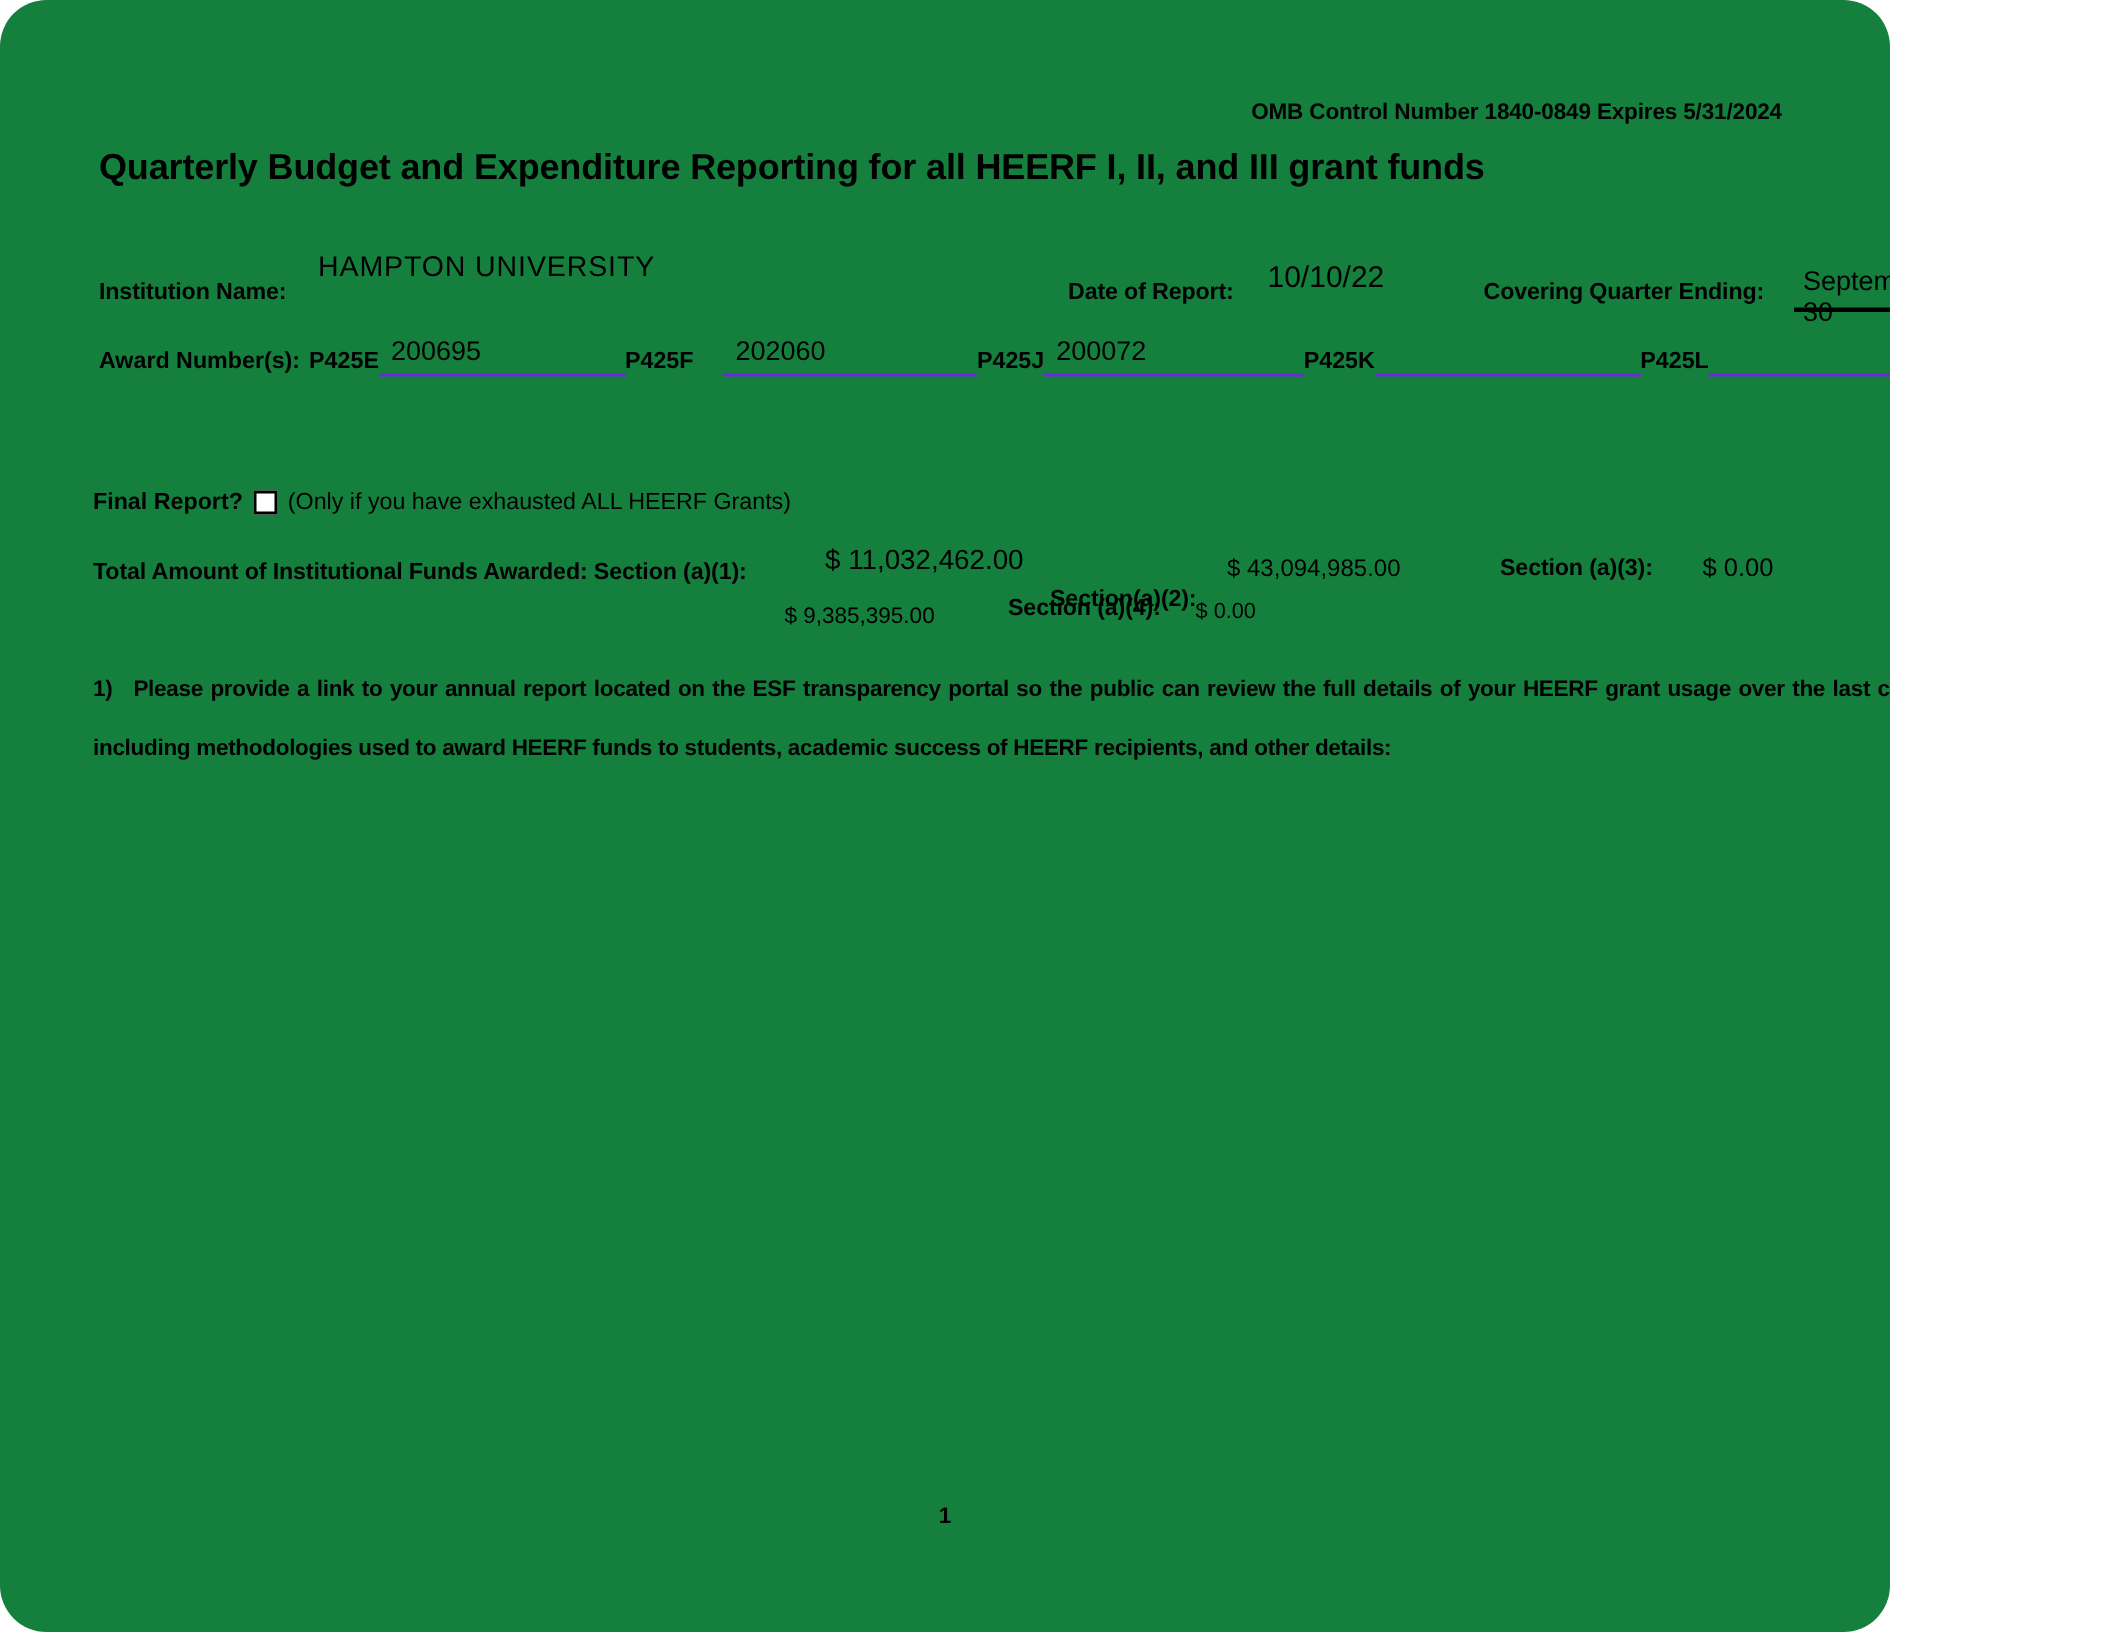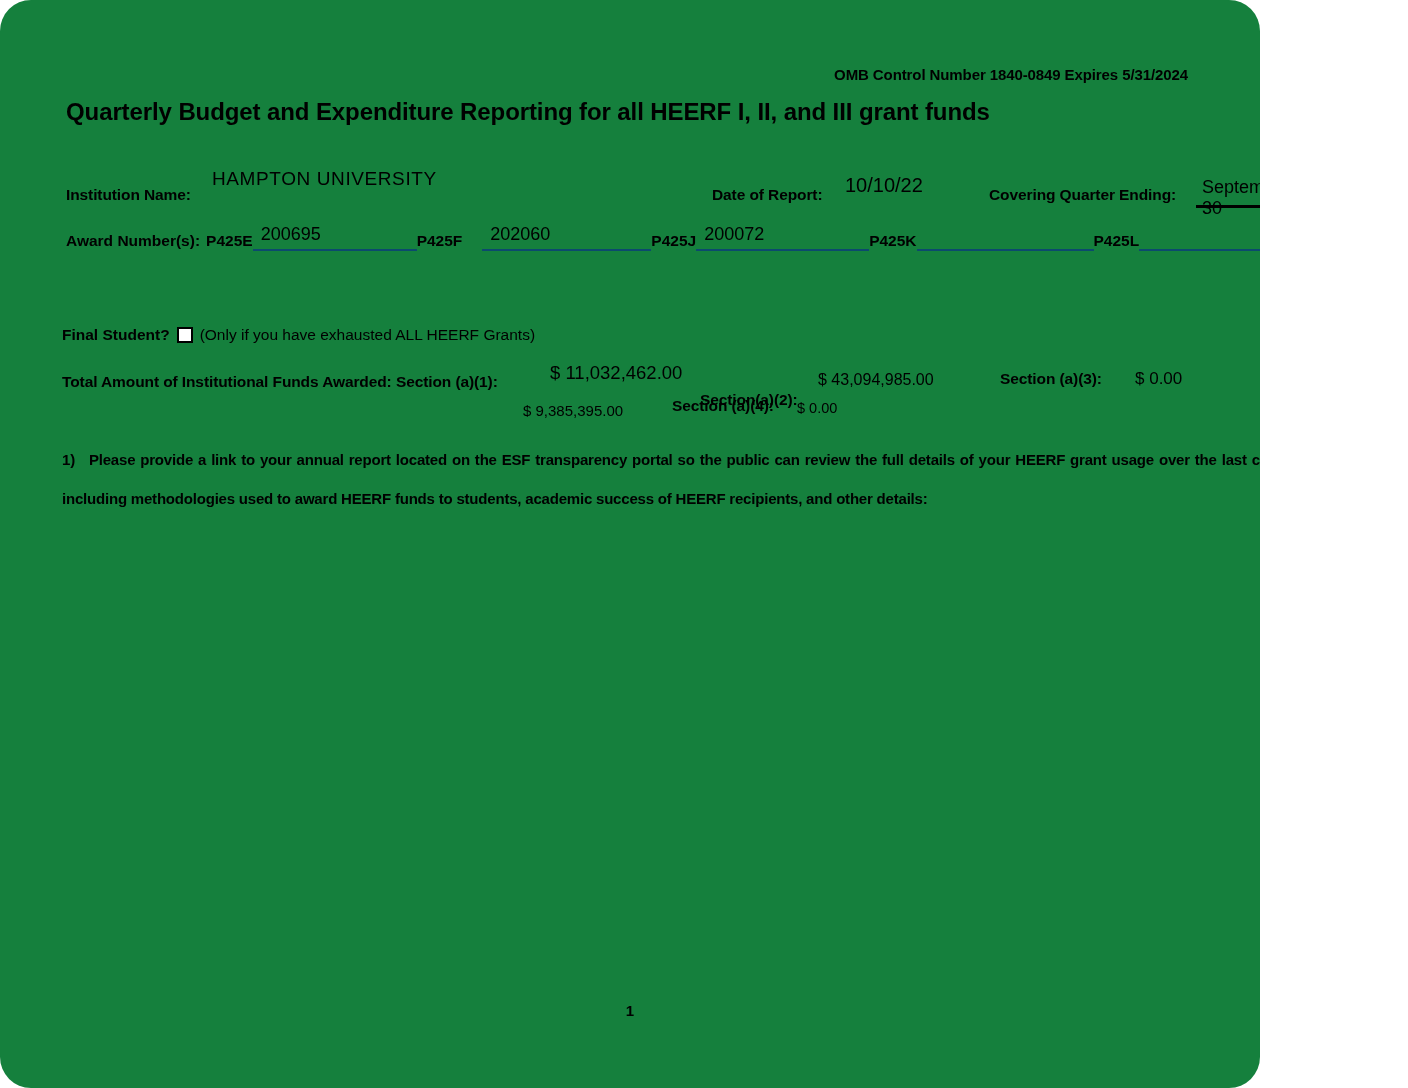--- a/index.html
+++ b/index.html
@@ -26,21 +26,21 @@
   .cqe-label { left:989px; top:186px; }
   .cqe-value { left:1202px; top:177px; font-size:18px; }
   .cqe-underline { left:1196px; top:205px; width:96px; height:0; border-bottom:3px solid #000; }
   .cqe-underline2 { left:1300px; top:206px; width:33px; height:0; border-bottom:2px dashed #c9c9c9; }
 
   .award-row { display:flex; align-items:flex-end; height:30px; }
   .award-row-1 { left:66px; top:221px; }
   .award-row-2 { left:205px; top:267px; }
   .award-label { font-size:15.5px; font-weight:bold; margin-right:6px; padding-bottom:1px; white-space:nowrap; }
   .code { font-size:15.5px; font-weight:bold; padding-bottom:1px; white-space:nowrap; }
-  .line { display:inline-block; position:relative; height:26px; border-bottom:2px solid #0c4a6e; }
+  .line { display:inline-block; position:relative; height:26px; border-bottom:2px solid #6d28d9; }
   .line .val { position:absolute; left:8px; bottom:4px; font-size:18px; font-weight:normal; white-space:nowrap; }
   .wE{width:164px;} .wF{width:169px;margin-left:20px;} .wJ{width:173px;} .wK{width:177px;} .wL{width:138px;}
   .wM{width:172px;} .wN{width:177px;} .wQ{width:179px;} .wS{width:177px;} .wT{width:155px;}
 
   .final-row { left:62px; top:326px; display:flex; align-items:center; font-size:15.5px; }
   .checkbox { display:inline-block; width:12px; height:12px; border:2px solid #000; margin:0 7px 0 7px; background:#fff; }
   .final-note { font-weight:normal; }
 
   .tA-label { left:62px; top:373px; }
   .tA-value { left:550px; top:362px; font-size:18.5px; }
@@ -96,21 +96,21 @@
         <span class="val"></span>
       </span>
     <span class="code">P425L</span>
     <span class="line wL">
         <span class="val"></span>
       </span>
   </div>
 
 
   <div class="abs final-row">
-    <span class="b">Final Student?</span>
+    <span class="b">Final Report?</span>
     <span class="checkbox"></span>
     <span class="final-note">(Only if you have exhausted ALL HEERF Grants)</span>
   </div>
 
   <div class="abs lbl tA-label">Total Amount of Institutional Funds Awarded: Section (a)(1):</div>
   <div class="abs tA-value">$ 11,032,462.00</div>
   <div class="abs lbl a2-label">Section(a)(2):</div>
   <div class="abs a2-value">$ 43,094,985.00</div>
   <div class="abs lbl a3-label">Section (a)(3):</div>
   <div class="abs a3-value">$ 0.00</div>

